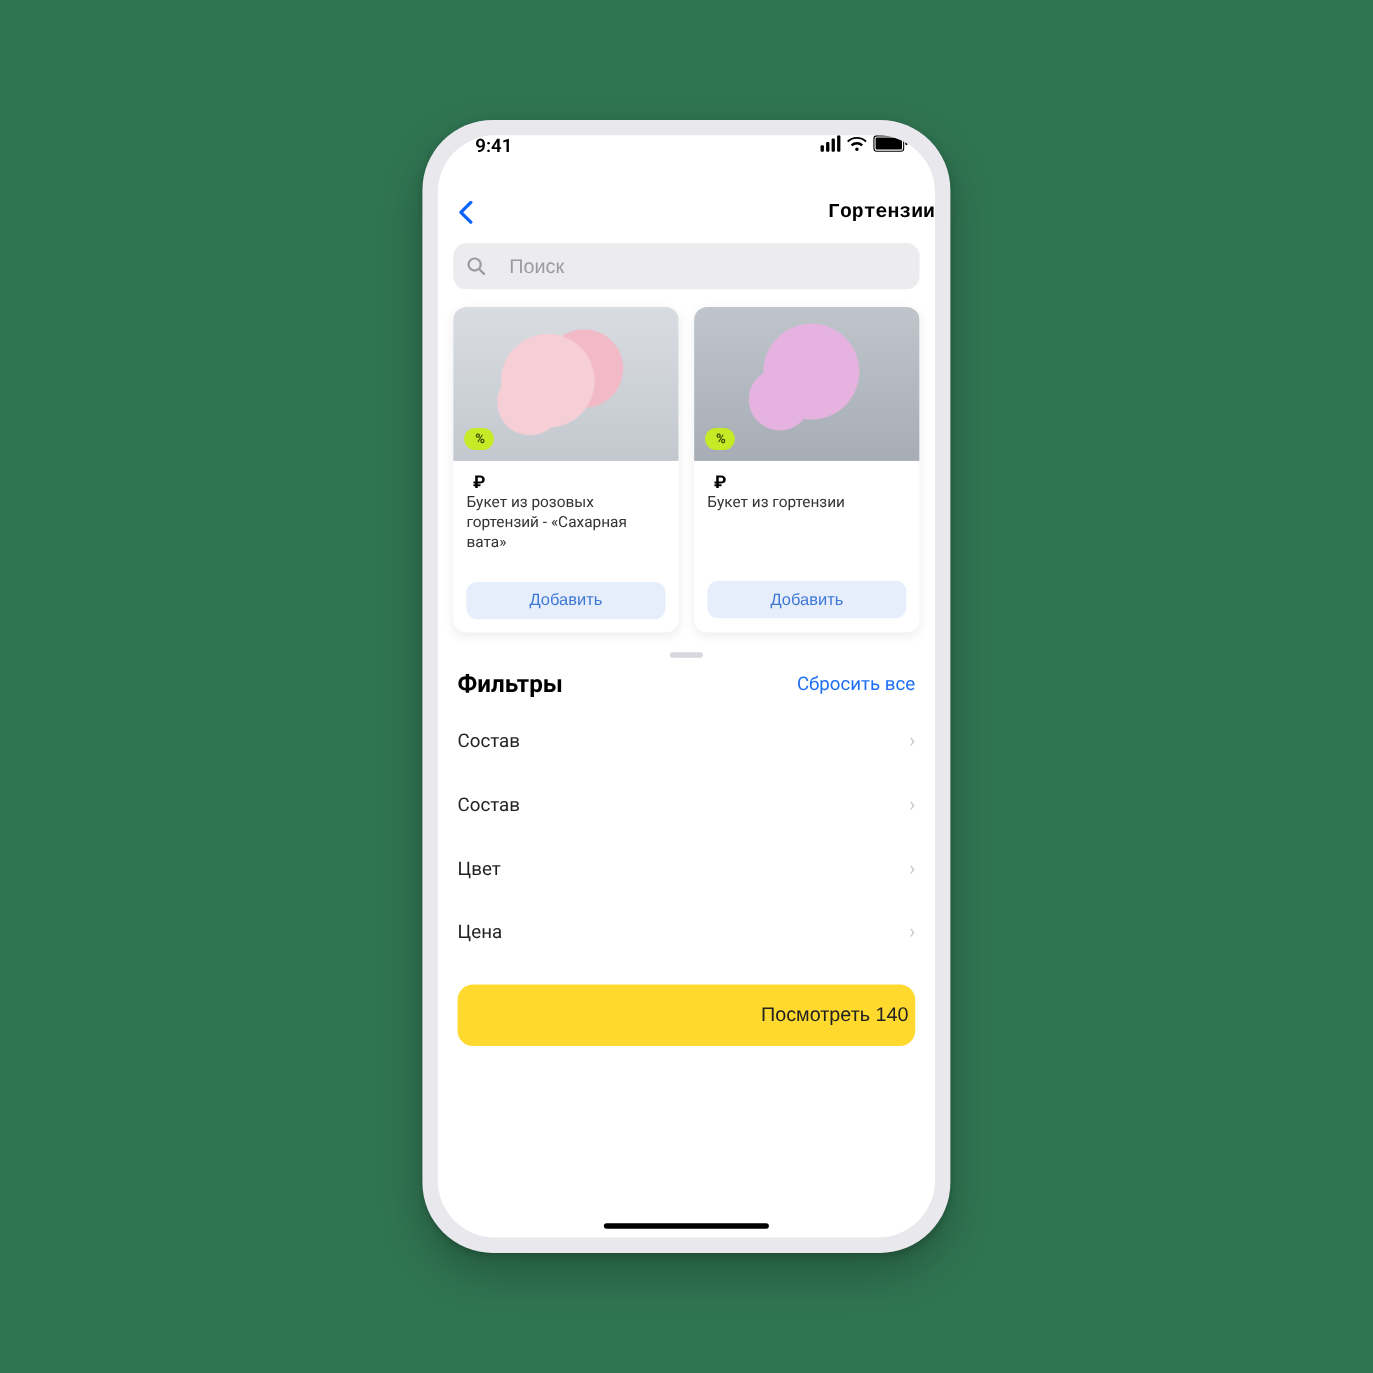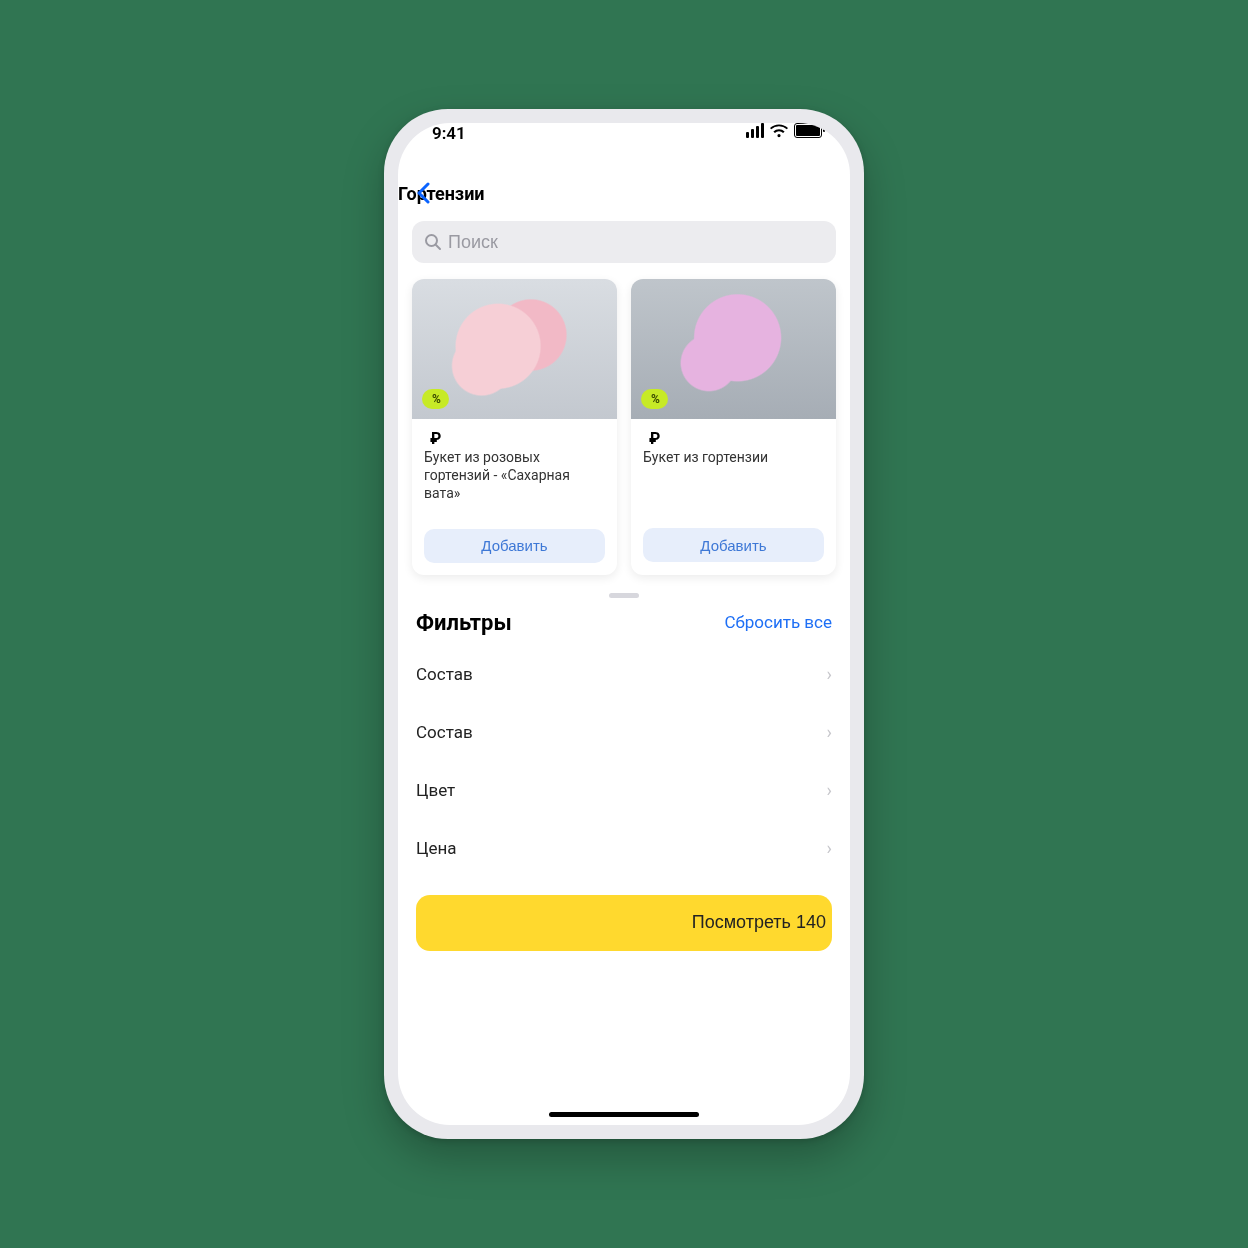--- a/index.html
+++ b/index.html
@@ -42,32 +42,32 @@
   .bars span:nth-child(3){height:12px;}
   .bars span:nth-child(4){height:15px;}
   .wifi svg{display:block;}
   .battery{
     width:26px;height:13px;border:1.5px solid #000;border-radius:3px;position:relative;
   }
   .battery:after{content:"";position:absolute;right:-4px;top:3px;width:2px;height:5px;background:#000;border-radius:1px;}
   .battery .fill{position:absolute;left:1px;top:1px;bottom:1px;right:1px;background:#000;border-radius:1px;}
   
   .navhdr{
-    height:44px;display:flex;align-items:center;justify-content:flex-start;position:relative;
+    height:44px;display:flex;align-items:center;justify-content:flex-end;position:relative;font-family:Liberation Mono, monospace;
   }
   .back{
     position:absolute;left:12px;top:0;bottom:0;display:flex;align-items:center;
     color:#0a63ff;font-size:28px;padding:0 6px;cursor:pointer;
   }
   .navtitle{font-weight:700;font-size:18px;}
   
   .searchwrap{padding:6px 14px 16px;}
   .search{
     background:#ececef;border-radius:12px;height:42px;
-    display:flex;align-items:center;padding:0 12px;gap:4px;color:#9a9aa2;
+    display:flex;align-items:center;padding:0 12px;gap:19px;color:#9a9aa2;
   }
   .search input{
     border:none;background:transparent;outline:none;font-size:18px;flex:1;color:#333;
   }
   .search input::placeholder{color:#9a9aa2;}
   
   .grid{display:flex;gap:14px;padding:0 14px;}
   .card{
     flex:1;background:#fff;border-radius:12px;
     box-shadow:0 3px 10px rgba(0,0,0,.08);

